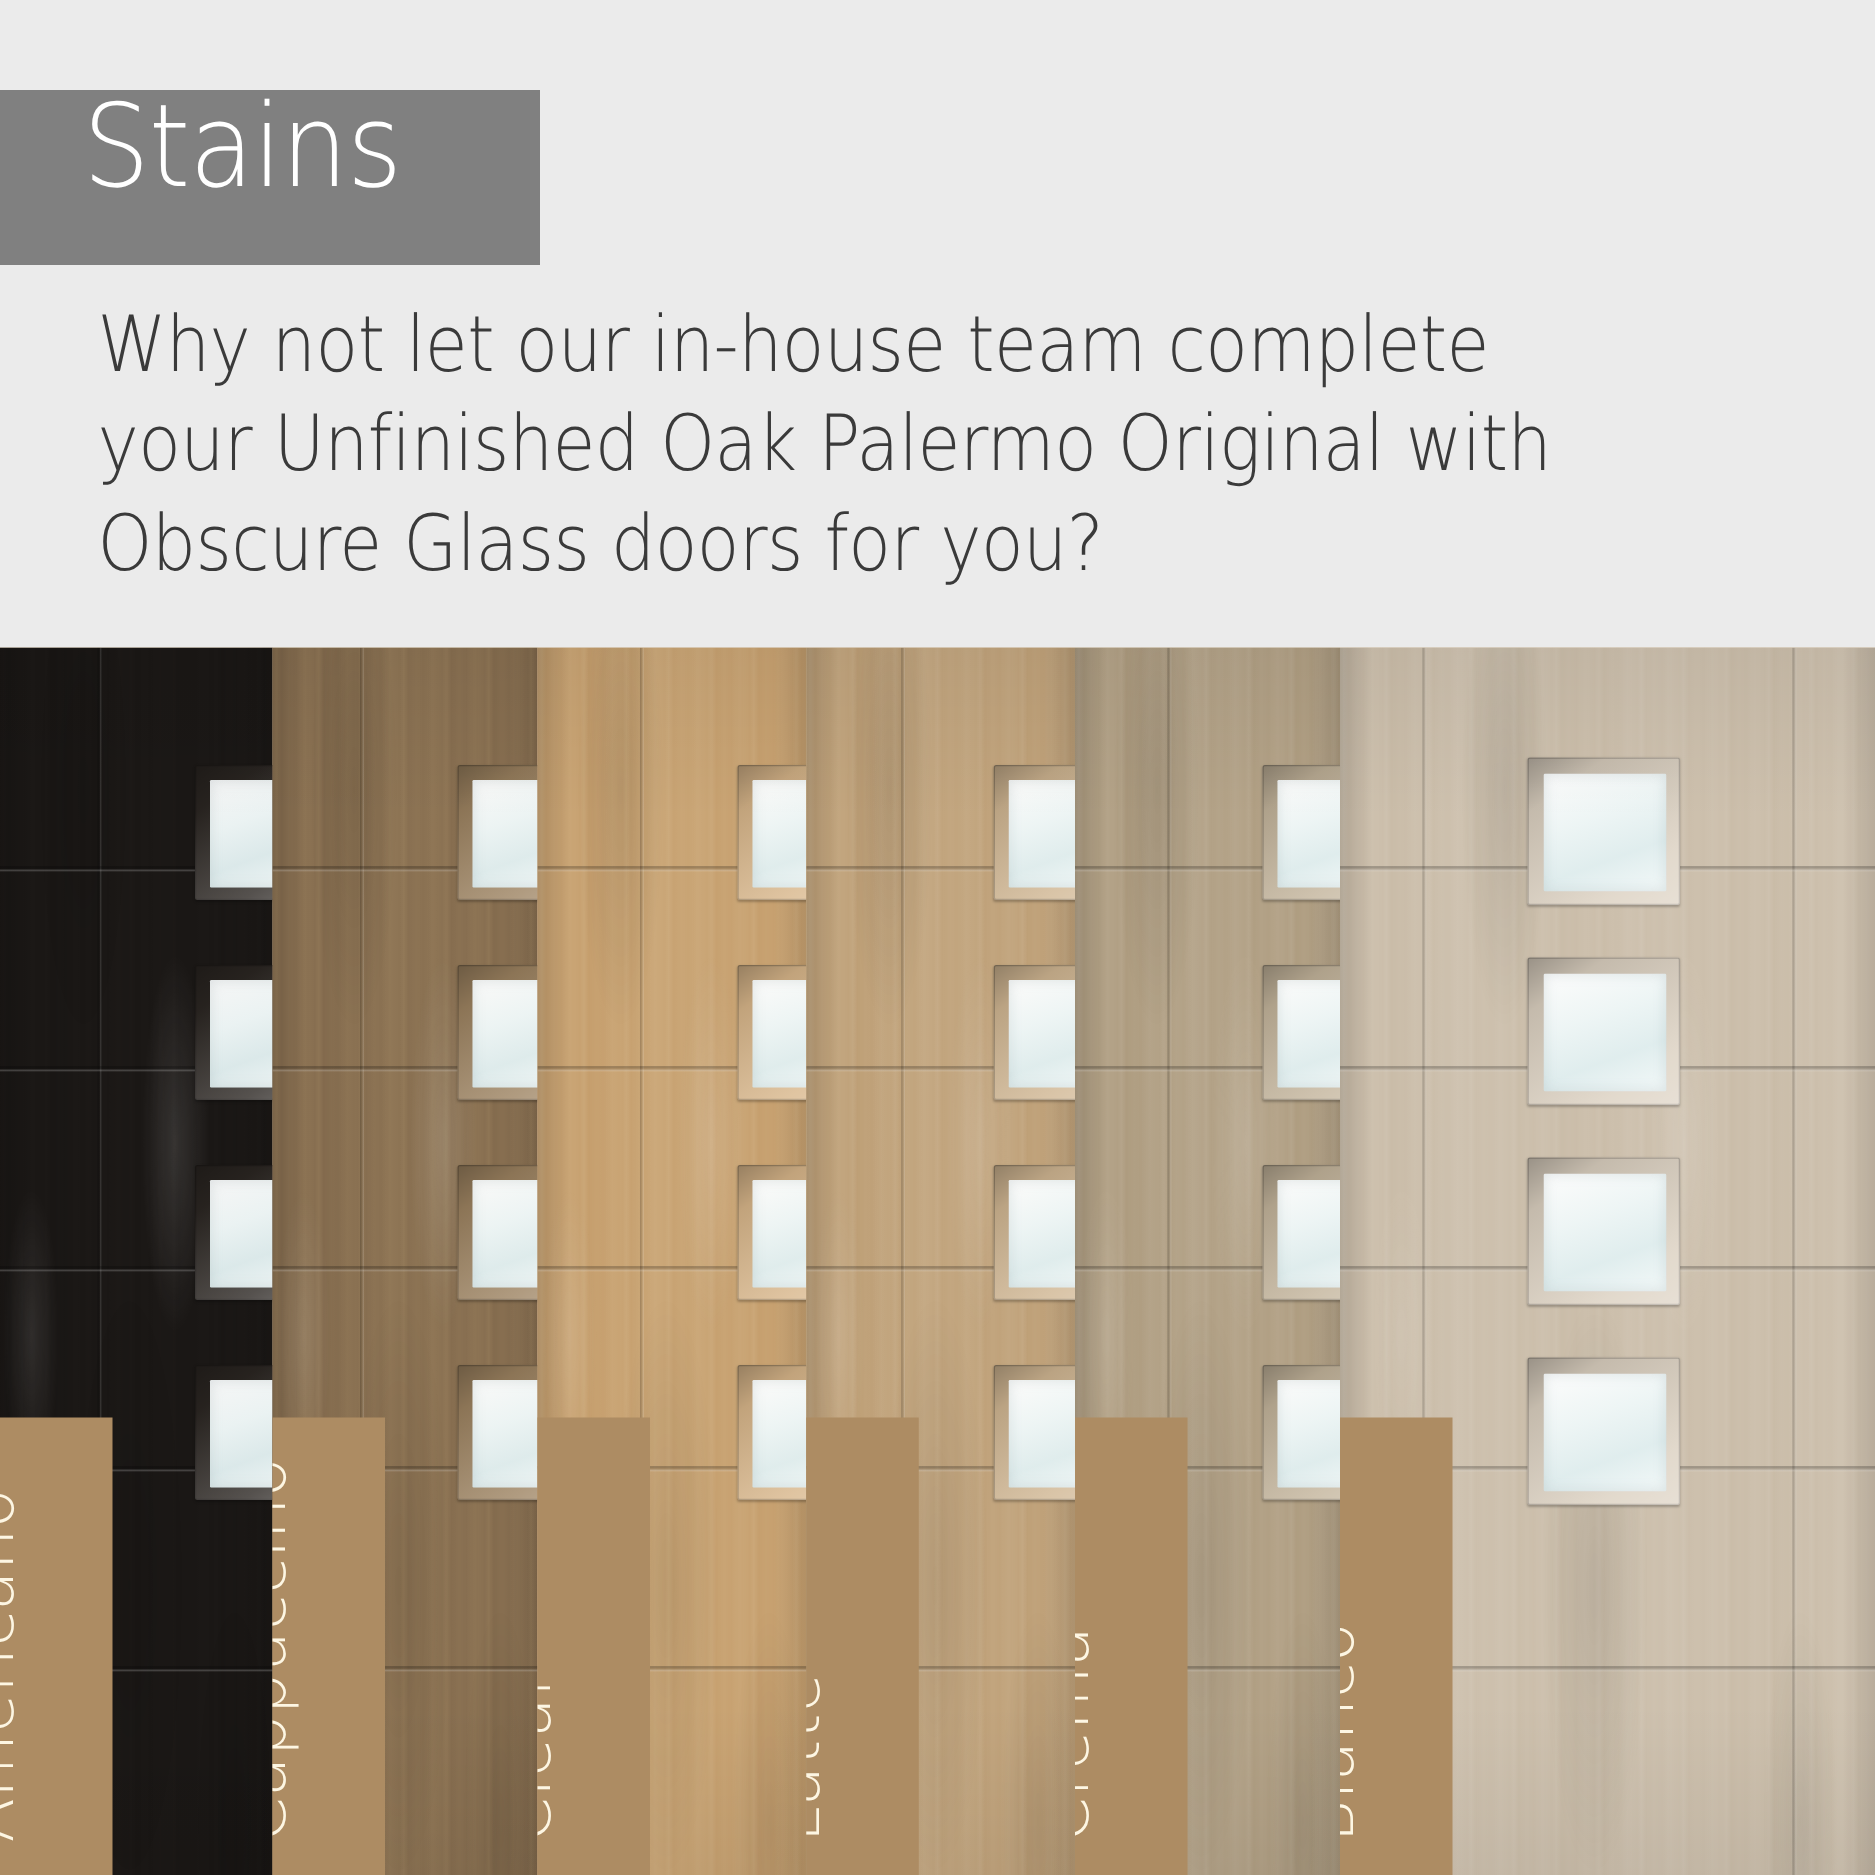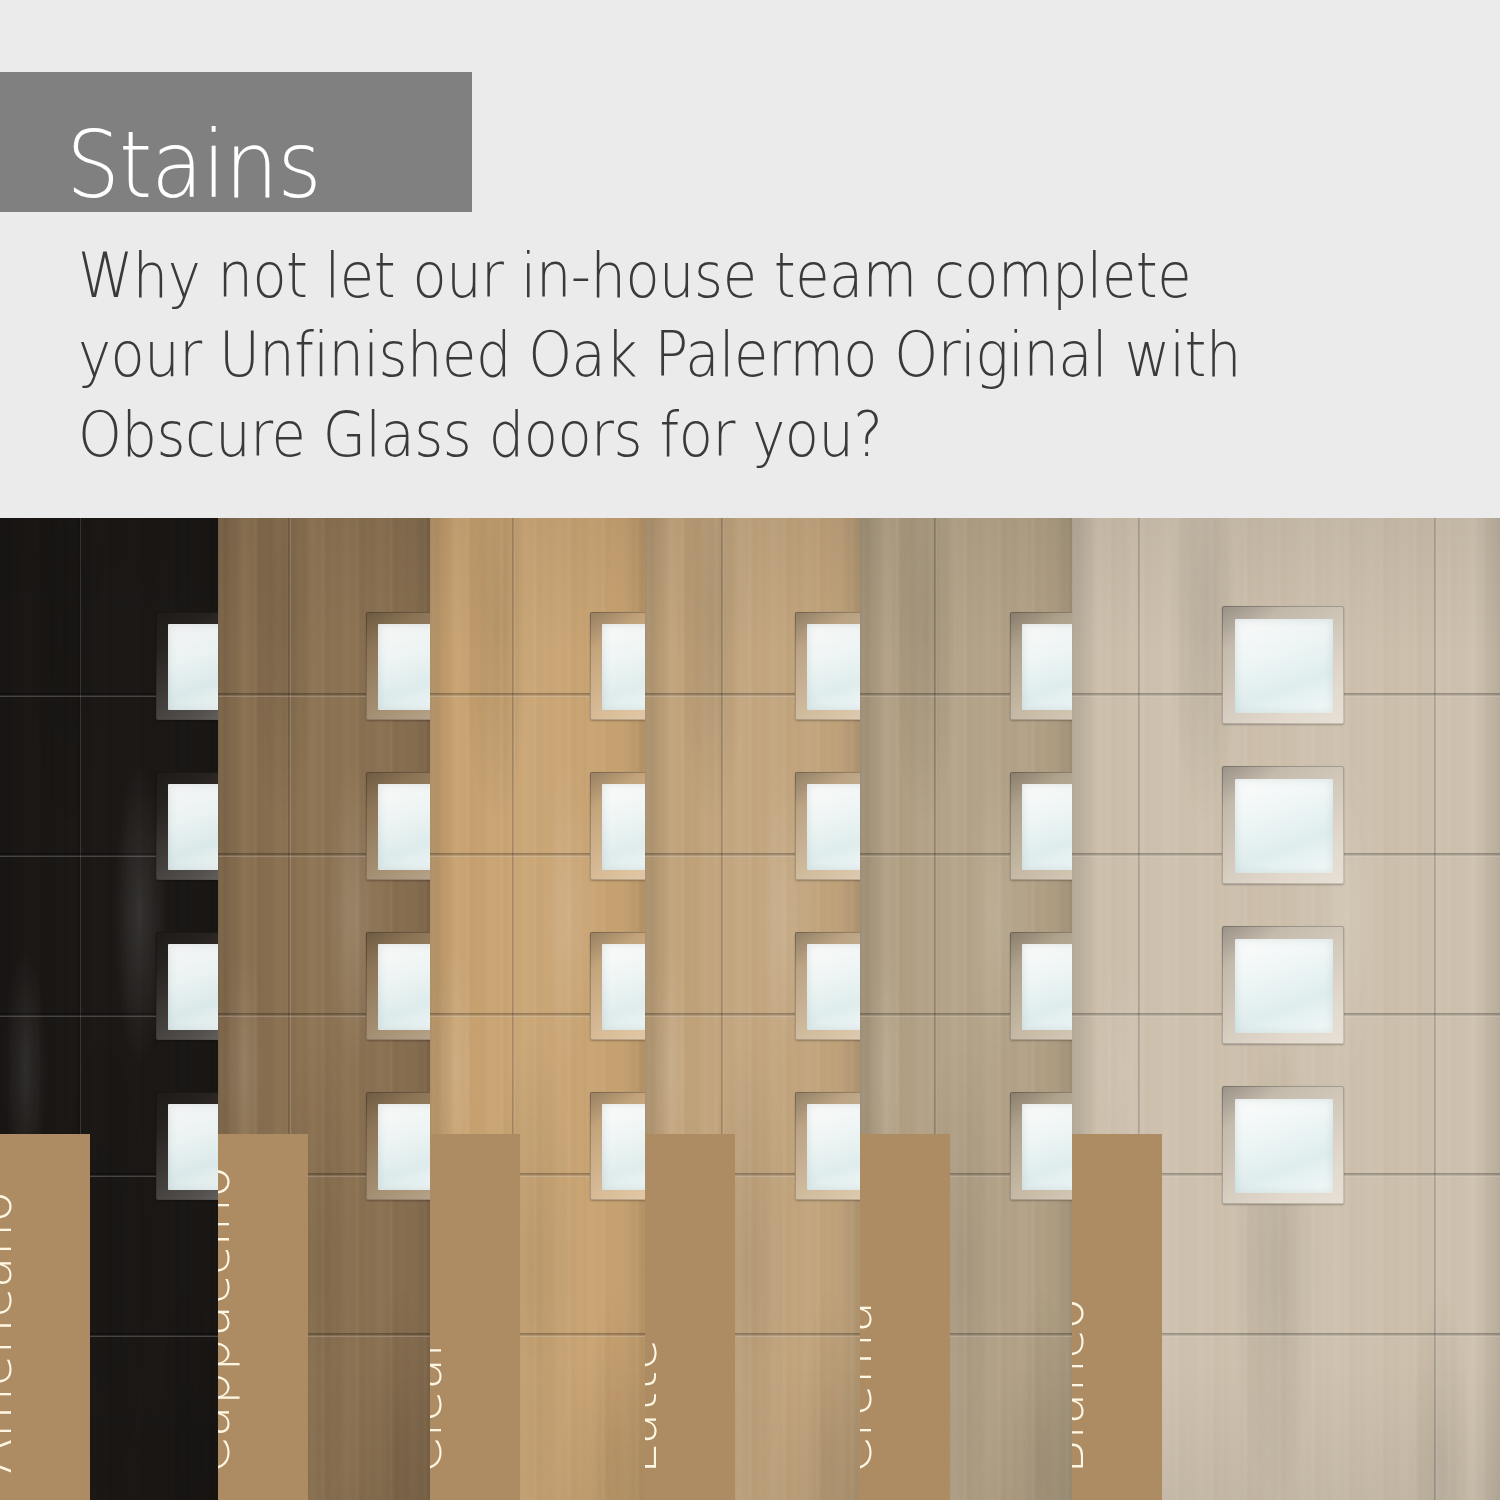--- a/index.html
+++ b/index.html
@@ -23,25 +23,25 @@
     width: 1500px;
     height: 518px;
     background: #ebebeb;
     box-sizing: border-box;
     overflow: hidden;
   }
   #title-banner {
     position: absolute;
     left: 0;
     top: 72px;
-    width: 472px;
+    width: 432px;
     height: 140px;
     background: #808080;
     display: flex;
-    align-items: flex-end;
+    align-items: flex-start;
   }
   #title-text {
     color: #ffffff;
     font-family: "DejaVu Sans", sans-serif;
     font-size: 92px;
     font-weight: 300;
     letter-spacing: -1px;
     padding-left: 72px;
     line-height: 1;
     white-space: nowrap;

